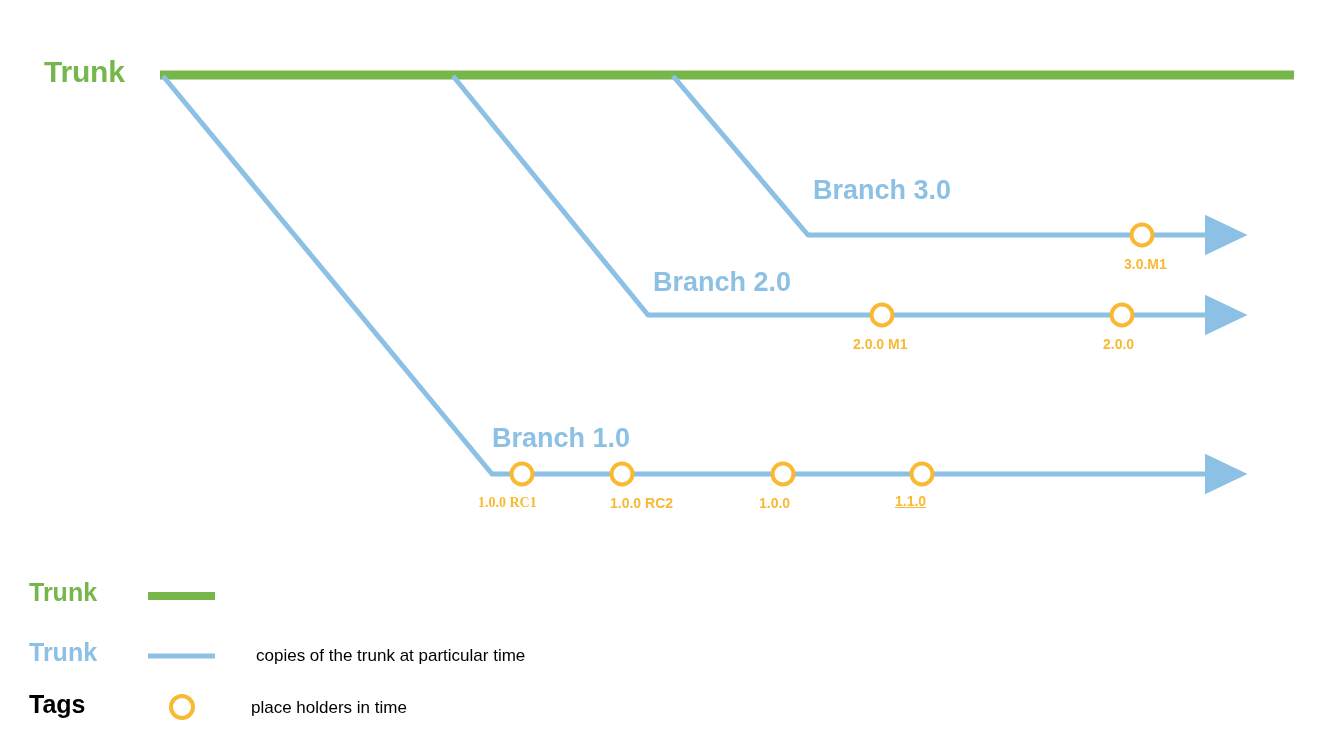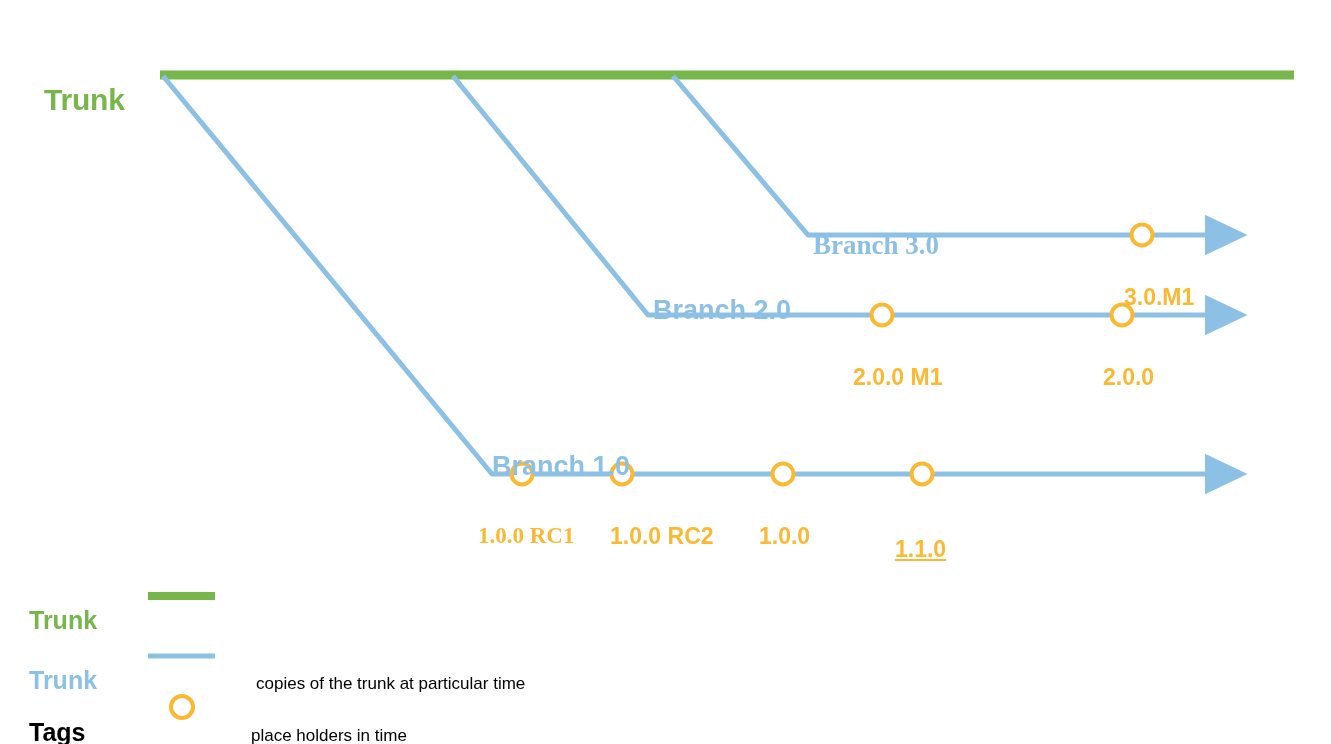--- a/index.html
+++ b/index.html
@@ -24,33 +24,32 @@
     top: 0;
     left: 0;
     width: 1331px;
     height: 744px;
   }
   .lbl {
     position: absolute;
     white-space: nowrap;
     font-family: "Liberation Sans", sans-serif;
     font-weight: bold;
-    margin-top: 28px;
   }
   .trunk-label {
     font-size: 30px;
     color: #76B64A;
     letter-spacing: -0.2px;
   }
   .branch-label {
     font-size: 27px;
     color: #8CC0E4;
   }
   .tag-label {
-    font-size: 23px;
+    font-size: 14px;
     color: #F9B932;
   }
   .legend-key {
     font-size: 25px;
     font-weight: bold;
   }
   .legend-key.green { color: #76B64A; }
   .legend-key.blue  { color: #8CC0E4; }
   .legend-key.amber { color: #000000; }
   .legend-desc {
@@ -91,26 +90,26 @@
 
     <line x1="148" y1="596" x2="215" y2="596" stroke="#76B64A" stroke-width="8"></line>
     <line x1="148" y1="656" x2="215" y2="656" stroke="#8CC0E4" stroke-width="5"></line>
     <circle cx="182" cy="707" r="11" fill="#ffffff" stroke="#F9B932" stroke-width="4"></circle>
   </svg>
 
   <div class="lbl trunk-label" style="left:44px; top:55px;">Trunk</div>
 
   <div class="lbl branch-label" style="left:492px; top:423px;">Branch 1.0</div>
   <div class="lbl branch-label" style="left:653px; top:267px;">Branch 2.0</div>
-  <div class="lbl branch-label" style="left:813px; top:202px;font-family:Liberation Serif, serif;">Branch 3.0</div>
+  <div class="lbl branch-label" style="left:813px; top:175px;">Branch 3.0</div>
 
   <div class="lbl tag-label" style="left:478px; top:495px;font-family:Liberation Serif, serif;">1.0.0 RC1</div>
   <div class="lbl tag-label" style="left:610px; top:495px;">1.0.0 RC2</div>
   <div class="lbl tag-label" style="left:759px; top:495px;">1.0.0</div>
-  <div class="lbl tag-label" style="left:895px; top:508px;text-decoration:underline;">1.1.0</div>
+  <div class="lbl tag-label" style="left:895px; top:493px;text-decoration:underline;">1.1.0</div>
 
   <div class="lbl tag-label" style="left:853px; top:336px;">2.0.0 M1</div>
   <div class="lbl tag-label" style="left:1103px; top:336px;">2.0.0</div>
 
   <div class="lbl tag-label" style="left:1124px; top:256px;">3.0.M1</div>
 
   <div class="lbl legend-key green" style="left:29px; top:578px;">Trunk</div>
 
   <div class="lbl legend-key blue" style="left:29px; top:638px;">Trunk</div>
   <div class="lbl legend-desc" style="left:256px; top:646px;">copies of the trunk at particular time</div>

